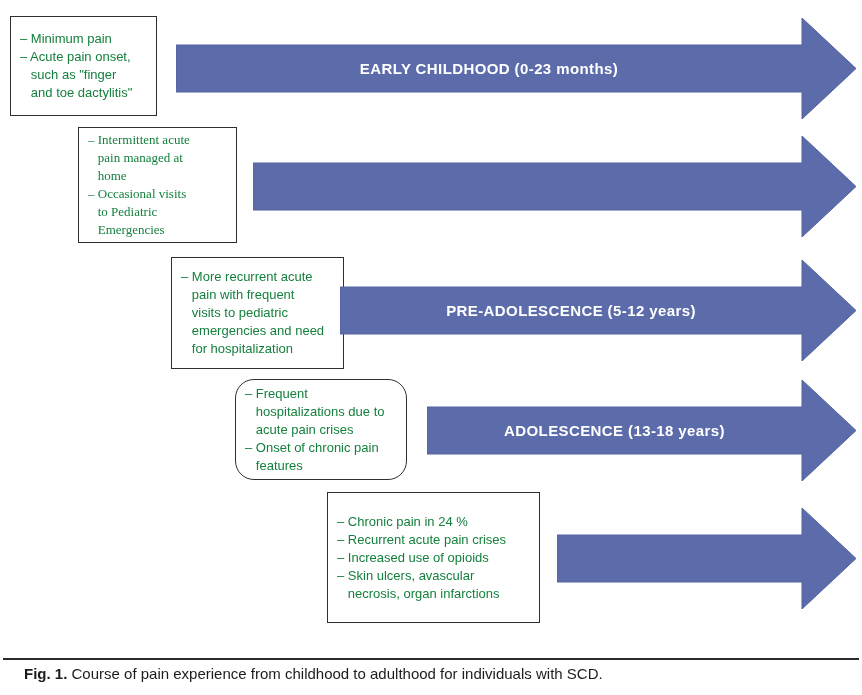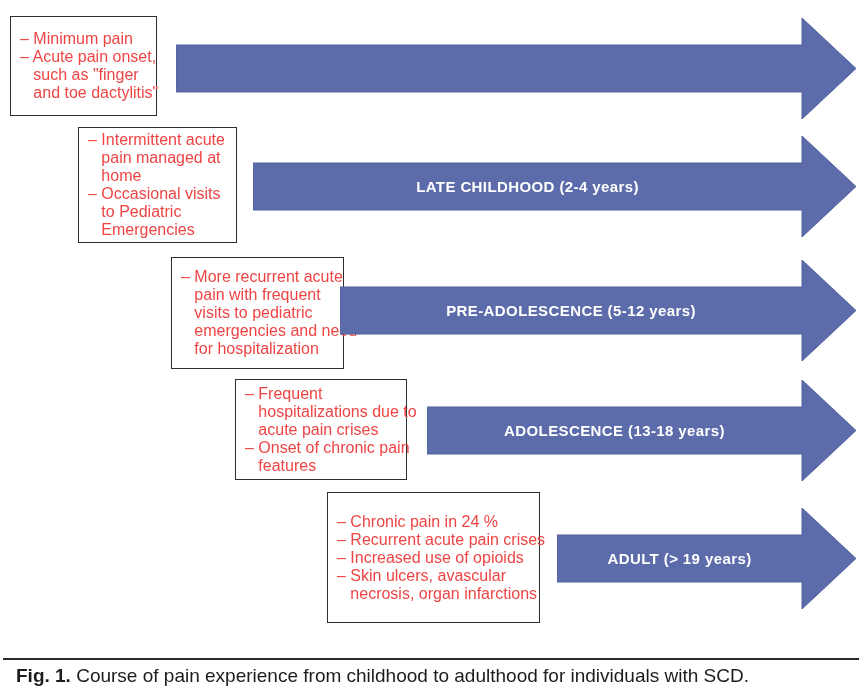--- a/index.html
+++ b/index.html
@@ -15,23 +15,23 @@
     position: absolute;
     box-sizing: border-box;
     border: 1.5px solid var(--box-border, #2e2e2e);
     background: #ffffff;
     display: flex;
     align-items: center;
     padding: 6px 9px;
   }
   .desc-text {
     white-space: pre;
-    font-size: 16px;
+    font-size: 13px;
     line-height: 18px;
-    color: #ef4444;
+    color: #15803d;
   }
   .arrow-wrap { position: absolute; }
   .arrow-wrap svg { display: block; }
   .arrow-label {
     position: absolute;
     top: 27px;
     height: 47px;
     left: 0;
     display: flex;
     align-items: center;
@@ -45,74 +45,74 @@
   .caption-rule {
     position: absolute;
     left: 3px;
     top: 658px;
     width: 856px;
     height: 2px;
     background: #2a2a2a;
   }
   .figure-caption {
     position: absolute;
-    left: 16px;
+    left: 24px;
     top: 665px;
-    font-size: 19px;
+    font-size: 15px;
     color: #1c1c1c;
   }
   .figure-caption .fig-label { font-weight: bold; }
 </style>
 </head>
 <body>
 
 <div class="canvas">
 
   <div class="desc-box" style="left:10px; top:16px; width:147px; height:100px;">
     <div class="desc-text">– Minimum pain
 – Acute pain onset,
    such as "finger
    and toe dactylitis"</div>
   </div>
   <div class="arrow-wrap" style="left:176px; top:18px; width:680px; height:101px;">
     <svg width="680" height="101" viewBox="0 0 680 101">
       <polygon points="0,27 626,27 626,0 680,50.5 626,101 626,74 0,74" style="fill:var(--arrow-fill,#5c6caa); stroke:var(--arrow-stroke,#52629f); stroke-width:1"></polygon>
     </svg>
+    <div class="arrow-label" style="width:626px;">EARLY CHILDHOOD (0-23 months)</div>
   </div>
 
-  <div class="desc-box" style="left:78px; top:127px; width:159px; height:116px;">
+  <div class="desc-box" style="left:78px; top:127px; width:159px; height:116px;font-family:Liberation Serif, serif;">
     <div class="desc-text">– Intermittent acute
    pain managed at
    home
 – Occasional visits
    to Pediatric
    Emergencies</div>
   </div>
   <div class="arrow-wrap" style="left:253px; top:136px; width:603px; height:101px;">
     <svg width="603" height="101" viewBox="0 0 603 101">
       <polygon points="0,27 549,27 549,0 603,50.5 549,101 549,74 0,74" style="fill:var(--arrow-fill,#5c6caa); stroke:var(--arrow-stroke,#52629f); stroke-width:1"></polygon>
     </svg>
-    <div class="arrow-label" style="width:549px;">LATE CHILDHOOD (2-4 years)</div>
   </div>
 
   <div class="desc-box" style="left:147px; top:257px; width:173px; height:112px;margin-left:24px;">
     <div class="desc-text">– More recurrent acute
    pain with frequent
    visits to pediatric
    emergencies and need
    for hospitalization</div>
   </div>
   <div class="arrow-wrap" style="left:340px; top:260px; width:516px; height:101px;">
     <svg width="516" height="101" viewBox="0 0 516 101">
       <polygon points="0,27 462,27 462,0 516,50.5 462,101 462,74 0,74" style="fill:var(--arrow-fill,#5c6caa); stroke:var(--arrow-stroke,#52629f); stroke-width:1"></polygon>
     </svg>
     <div class="arrow-label" style="width:462px;">PRE-ADOLESCENCE (5-12 years)</div>
   </div>
 
-  <div class="desc-box" style="left:235px; top:379px; width:172px; height:101px;">
+  <div class="desc-box" style="left:235px; top:379px; width:172px; height:101px;border-radius:19px;">
     <div class="desc-text">– Frequent
    hospitalizations due to
    acute pain crises
 – Onset of chronic pain
    features</div>
   </div>
   <div class="arrow-wrap" style="left:427px; top:380px; width:429px; height:101px;">
     <svg width="429" height="101" viewBox="0 0 429 101">
       <polygon points="0,27 375,27 375,0 429,50.5 375,101 375,74 0,74" style="fill:var(--arrow-fill,#5c6caa); stroke:var(--arrow-stroke,#52629f); stroke-width:1"></polygon>
     </svg>
@@ -123,21 +123,20 @@
     <div class="desc-text">– Chronic pain in 24 %
 – Recurrent acute pain crises
 – Increased use of opioids
 – Skin ulcers, avascular
    necrosis, organ infarctions</div>
   </div>
   <div class="arrow-wrap" style="left:557px; top:508px; width:299px; height:101px;">
     <svg width="299" height="101" viewBox="0 0 299 101">
       <polygon points="0,27 245,27 245,0 299,50.5 245,101 245,74 0,74" style="fill:var(--arrow-fill,#5c6caa); stroke:var(--arrow-stroke,#52629f); stroke-width:1"></polygon>
     </svg>
-    <div class="arrow-label" style="width:245px;">ADULT (&gt; 19 years)</div>
   </div>
 
   <div class="caption-rule"></div>
   <div class="figure-caption">
     <span class="fig-label">Fig. 1.</span>
     <span>Course of pain experience from childhood to adulthood for individuals with SCD.</span>
   </div>
 
 </div>
 

